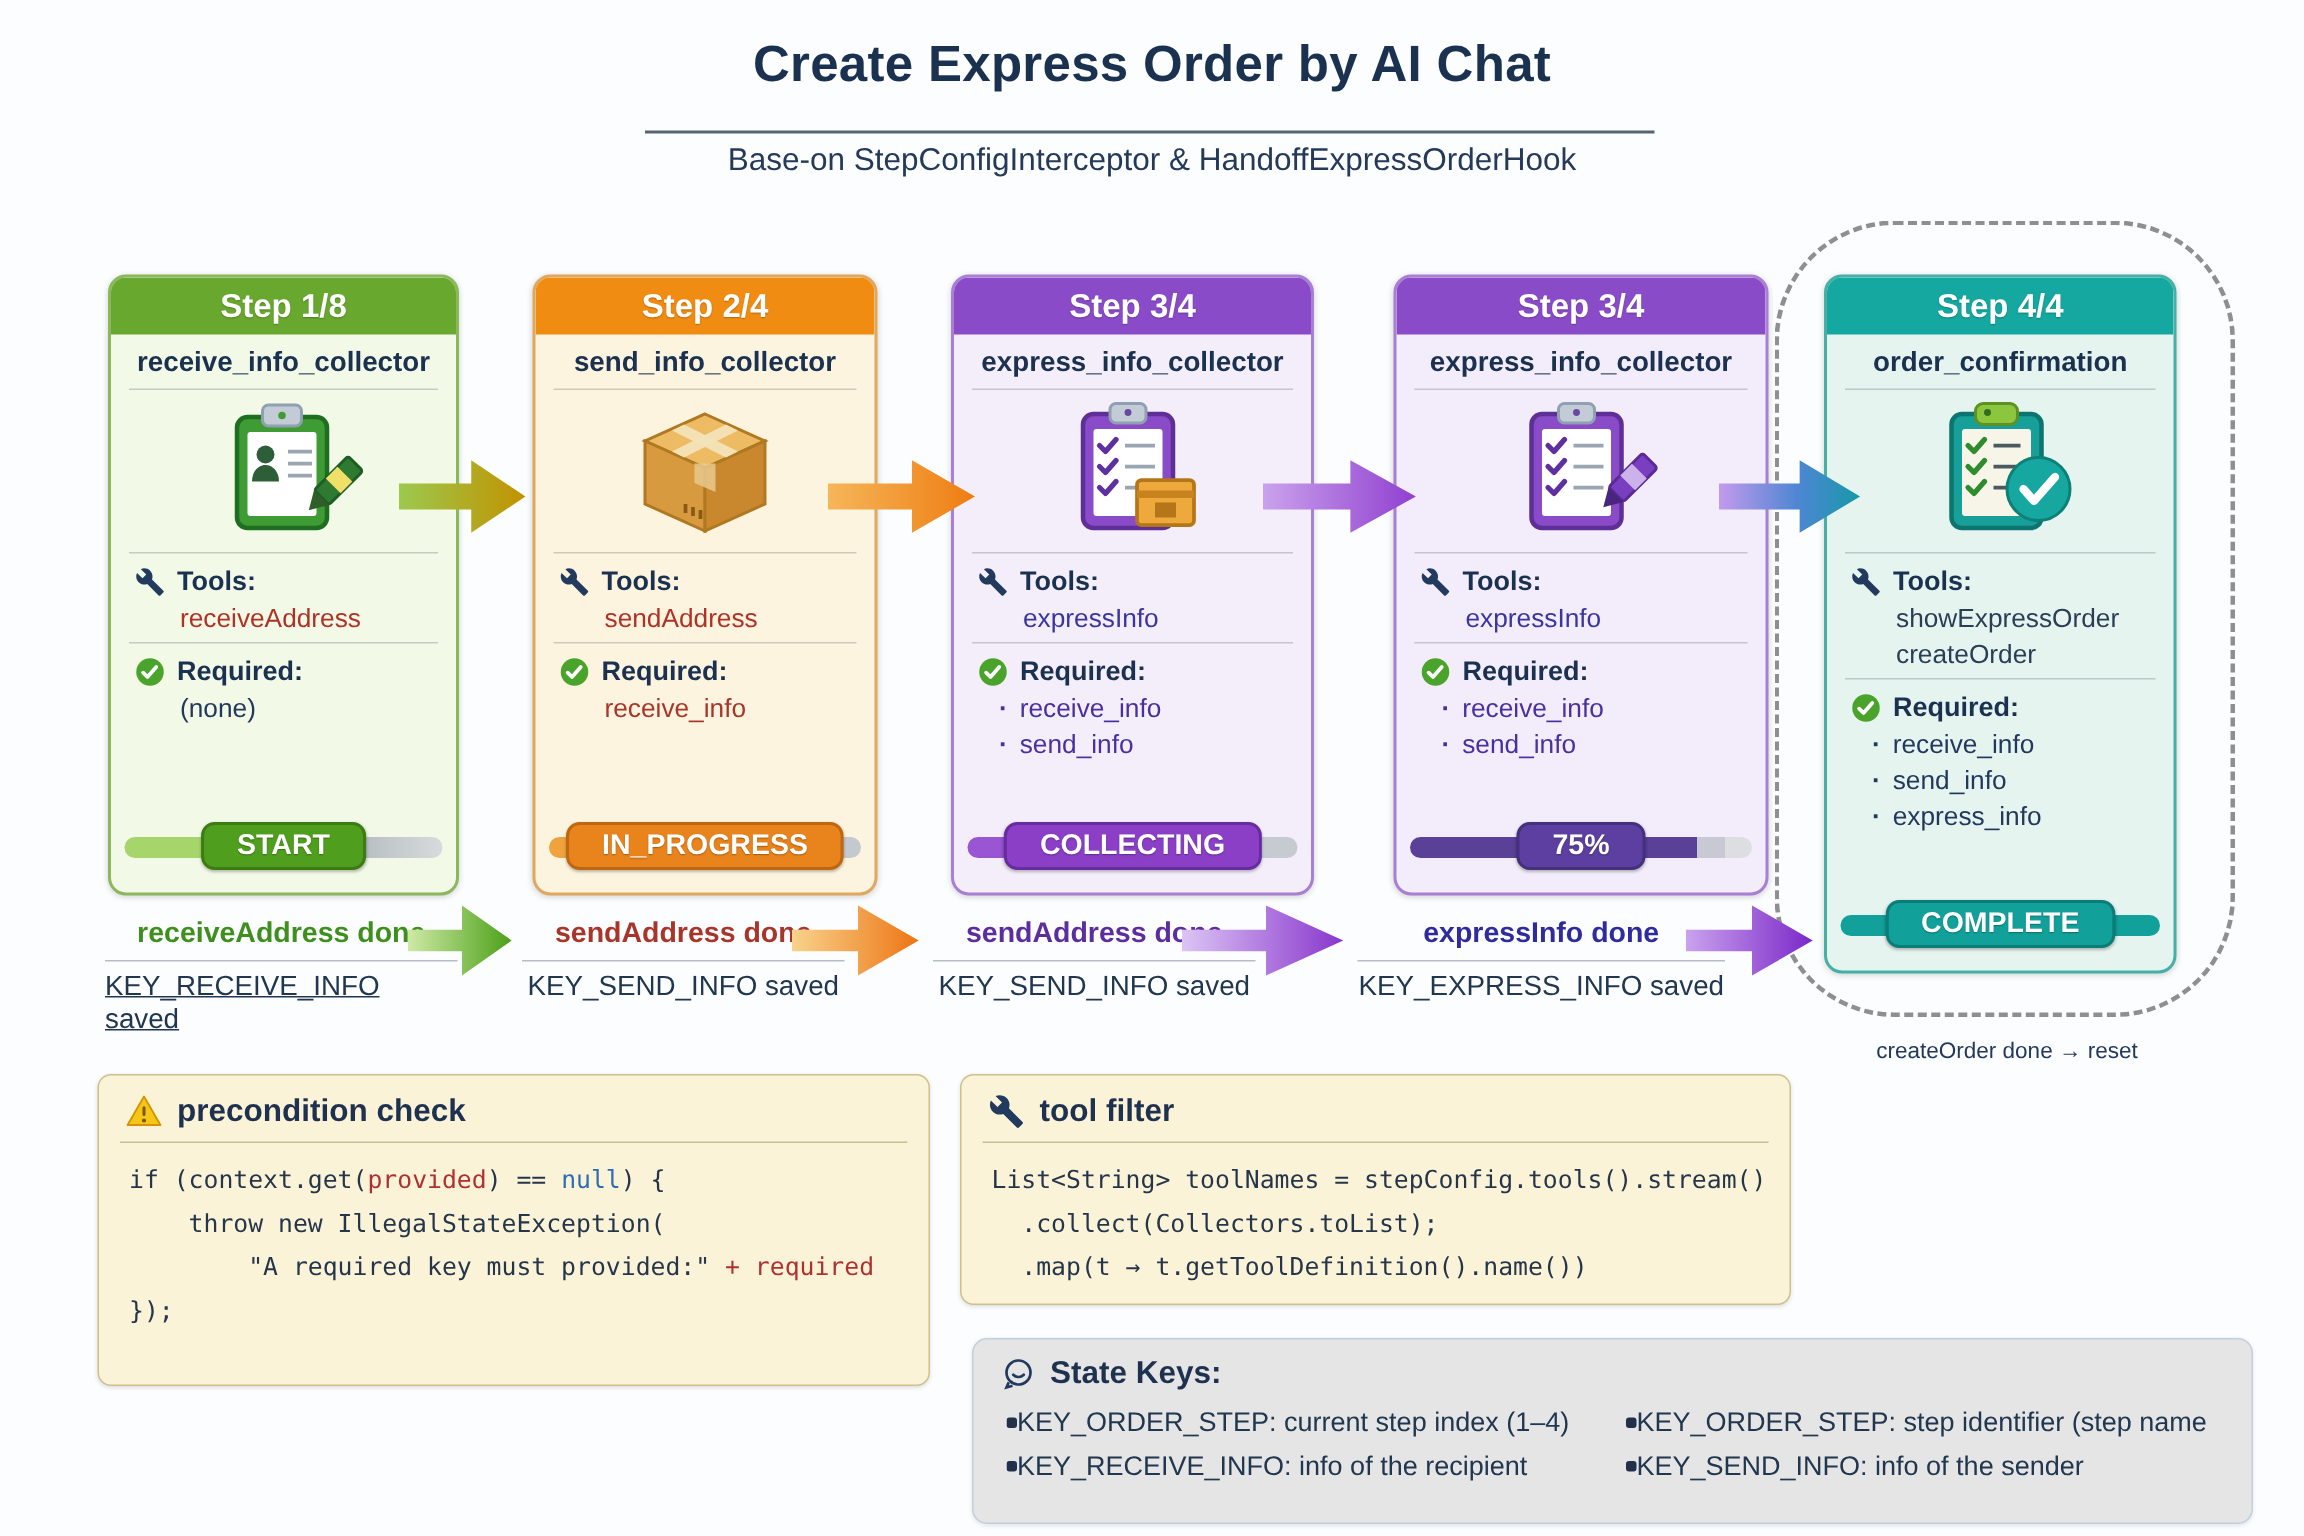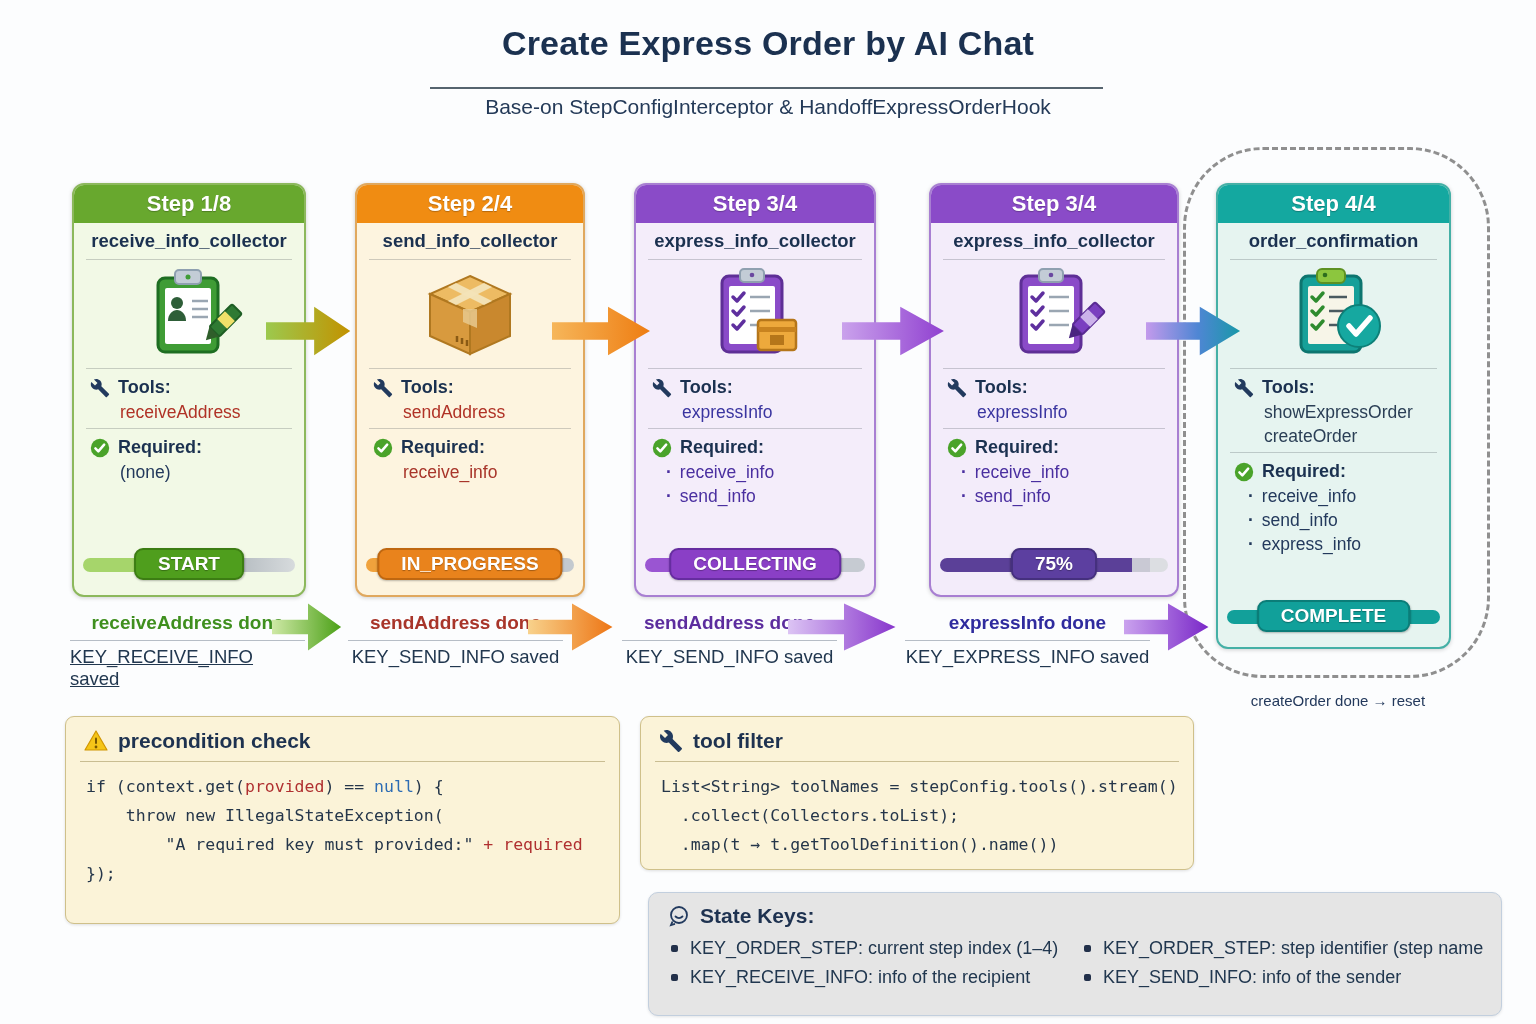--- a/index.html
+++ b/index.html
@@ -46,21 +46,21 @@
   .code-box hr{border:none;border-top:1px solid #c9bd92;margin:0 14px;}
   .code{padding:10px 8px 10px 20px;font-family:"DejaVu Sans Mono",monospace;font-size:16.5px;line-height:29px;color:#25364a;}
   .code-line{white-space:pre;}
   .code .red{color:#b03030;}
   .code .blue{color:#2e6db4;}
   
   .state-box{background:#e5e5e5;border:1.5px solid #c2cfde;border-radius:10px;box-shadow:0 1px 3px rgba(0,0,0,.1);text-align:center;}
   .state-box .box-head{display:flex;align-items:center;gap:9px;padding:11px 18px 6px;font-size:21px;font-weight:bold;color:#1e3250;}
   .state-box .box-head svg{width:24px;height:24px;}
   .state-grid{display:grid;grid-template-columns:1fr 1fr;column-gap:10px;row-gap:8px;padding:4px 14px 10px 22px;font-size:18px;color:#21374f;}
-  .state-item{display:flex;align-items:flex-start;gap:12px;white-space:nowrap;overflow:hidden;}
+  .state-item{display:flex;align-items:flex-start;white-space:nowrap;overflow:hidden;}
   .state-item .dot{width:7px;height:7px;border-radius:2px;background:#22304a;margin-top:7px;flex:0 0 auto;}
 </style>
 </head>
 <body>
 
 <svg width="0" height="0" style="position:absolute">
   <defs>
     <linearGradient id="g1" x1="0" y1="0" x2="1" y2="0">
         <stop offset="0" stop-color="#9cc94e"></stop>
         <stop offset="1" stop-color="#c29200"></stop>

